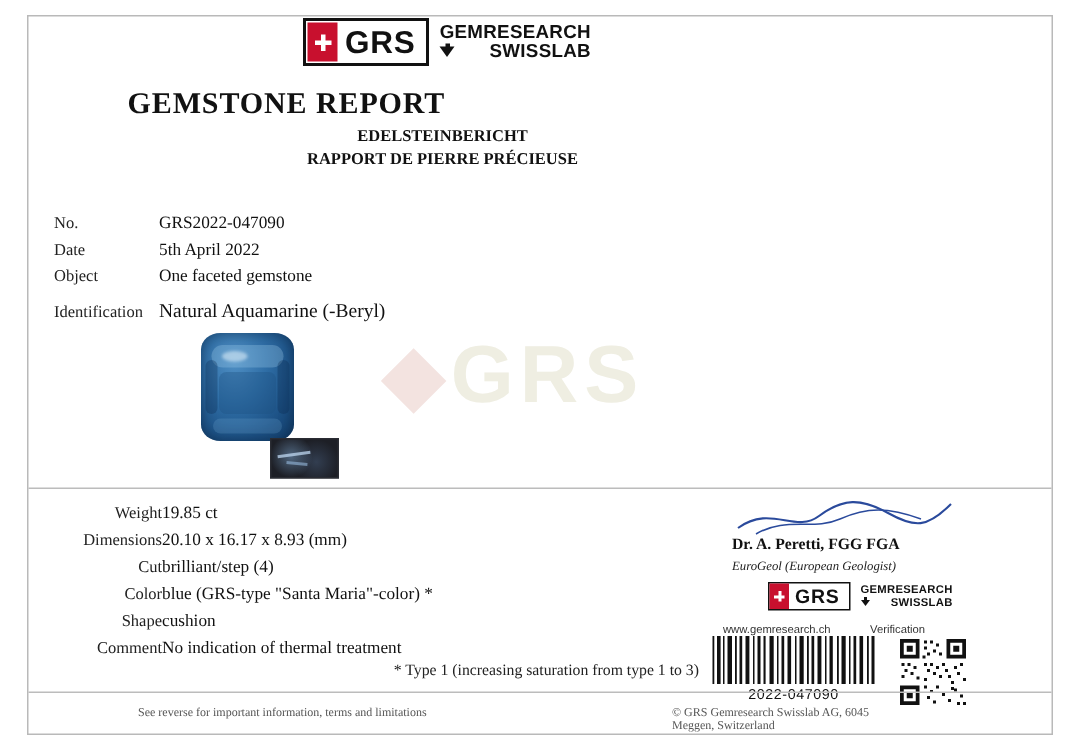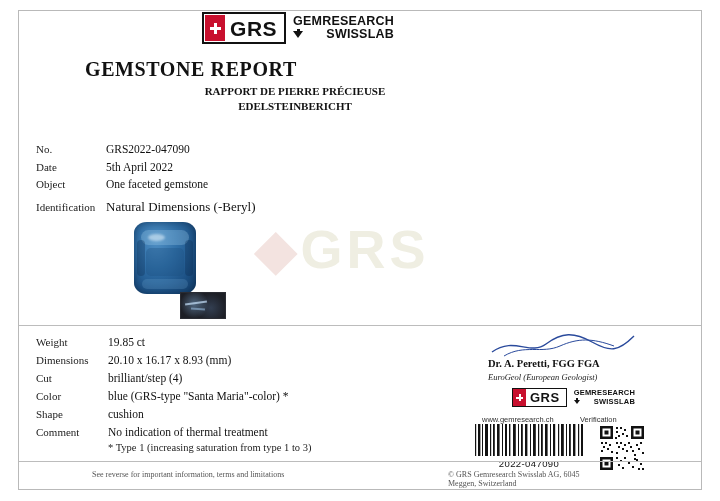--- a/index.html
+++ b/index.html
@@ -255,20 +255,21 @@
     background: #bcbcbc;
   }
 
   
   .specs {
     position: absolute;
     left: 36px;
     top: 336px;
     width: 430px;
     font-size: 11.5px;
+    text-align: right;
   }
   .specs .drow { margin-bottom: 6px; }
   .specs .dlabel { width: 72px; flex: 0 0 72px; font-size: 11px; }
   .note-line {
     margin-left: 72px;
     font-size: 10.5px;
     color: #222;
     margin-top: -2px;
   }
 
@@ -397,40 +398,40 @@
         <div class="l2">
           <span class="swiss-glyph"></span>
           <span>SWISSLAB</span>
         </div>
       </div>
     </div>
   </div>
 
   <div class="report-title">GEMSTONE REPORT</div>
   <div class="subtitle-block">
+    <div>EDELSTEINBERICHT</div>
     <div>RAPPORT DE PIERRE PRÉCIEUSE</div>
-    <div>EDELSTEINBERICHT</div>
   </div>
 
   <div class="details">
     <div class="drow">
       <div class="dlabel">No.</div>
       <div class="dvalue">GRS2022-047090</div>
     </div>
     <div class="drow">
       <div class="dlabel">Date</div>
       <div class="dvalue">5th April 2022</div>
     </div>
     <div class="drow">
       <div class="dlabel">Object</div>
       <div class="dvalue">One faceted gemstone</div>
     </div>
     <div class="drow ident-row">
       <div class="dlabel">Identification</div>
-      <div class="dvalue">Natural Dimensions (-Beryl)</div>
+      <div class="dvalue">Natural Aquamarine (-Beryl)</div>
     </div>
   </div>
 
   <div class="watermark">
     <span class="wm-red">◆</span><span>GRS</span>
   </div>
 
   <div class="gem-main">
     <div class="body">
       <div class="facet f1"></div>

